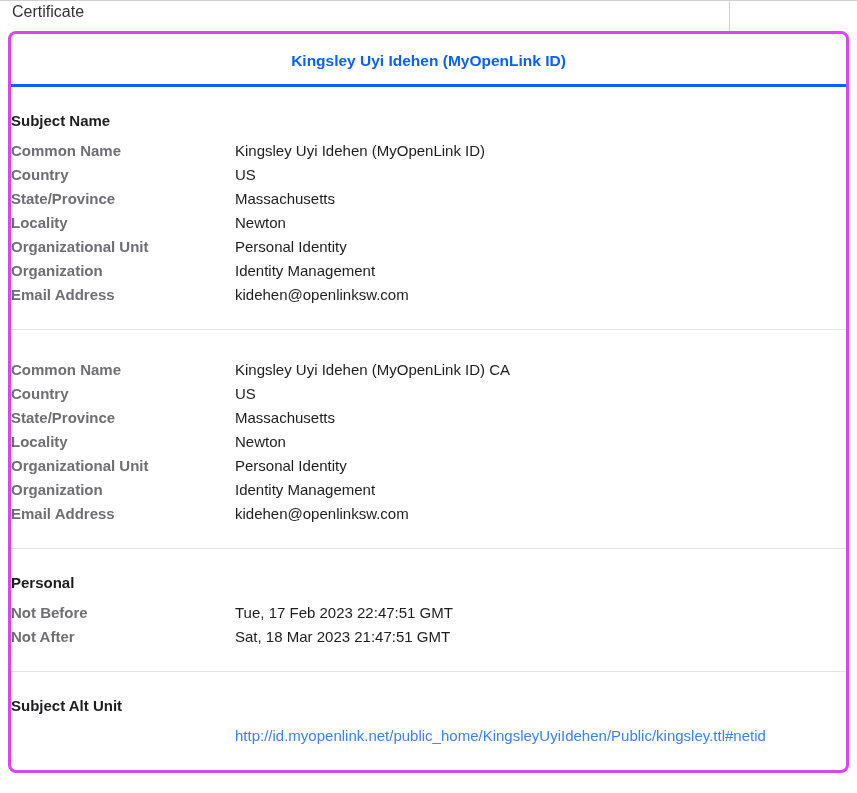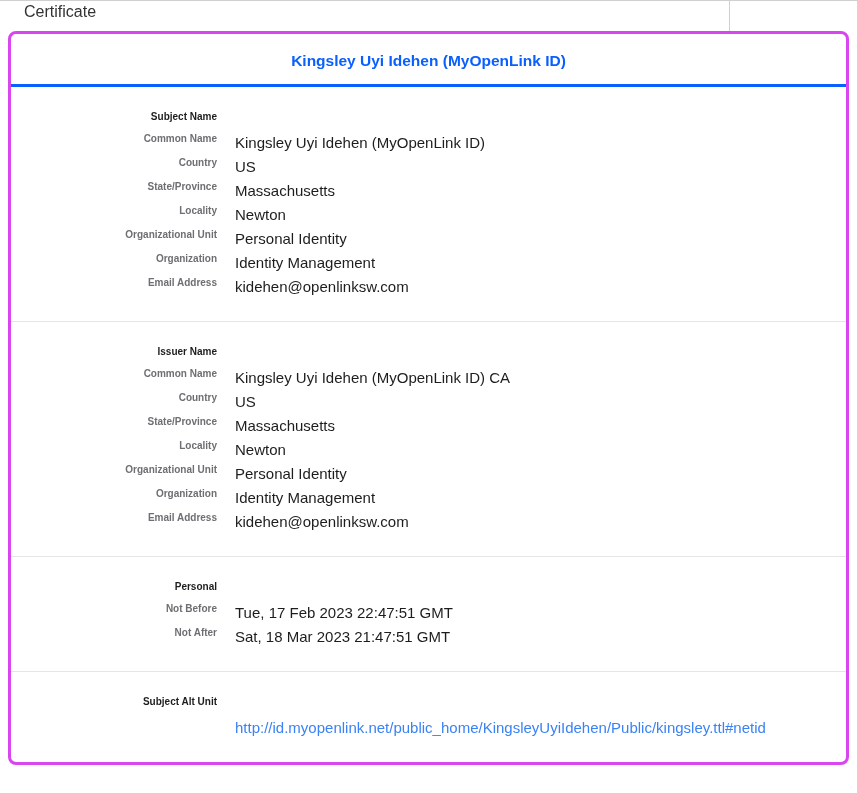--- a/index.html
+++ b/index.html
@@ -11,21 +11,21 @@
     color: #1d1d1f;
     background: #fff;
     width: 857px;
   }
   .top-border {
     border-top: 1px solid #d0d0d0;
   }
   .window-title {
     font-size: 16px;
     color: #333;
-    padding: 2px 8px 10px 24px;
+    padding: 2px 8px 10px 12px;
     border-right: 1px solid #d0d0d0;
     width: 730px;
   }
   .cert-box {
     margin: 0 8px 4px 8px;
     border: 3px solid #d946ef;
     border-radius: 8px;
     overflow: hidden;
   }
   .cert-header {
@@ -43,25 +43,24 @@
     padding: 22px 0 22px 0;
     border-bottom: 1px solid #e5e5e5;
   }
   .section:last-child { border-bottom: none; }
   .row {
     display: flex;
     line-height: 1.6;
   }
   .label-col {
     width: 224px;
-    text-align: right;
     padding-right: 18px;
     color: #6e6e73;
     font-weight: 600;
-    font-size: 10px;
+    font-size: 15px;
     flex-shrink: 0;
   }
   .value-col {
     flex: 1;
     color: #1d1d1f;
     font-size: 15px;
     padding-right: 20px;
     word-break: break-word;
   }
   .section-heading .label-col {
@@ -119,21 +118,20 @@
       <div class="value-col">Identity Management</div>
     </div>
     <div class="row">
       <div class="label-col">Email Address</div>
       <div class="value-col">kidehen@openlinksw.com</div>
     </div>
   </div>
 
   <div class="section">
     <div class="row section-heading">
-      <div class="label-col">Issuer Name</div>
       <div class="value-col"></div>
     </div>
     <div class="row">
       <div class="label-col">Common Name</div>
       <div class="value-col">Kingsley Uyi Idehen (MyOpenLink ID) CA</div>
     </div>
     <div class="row">
       <div class="label-col">Country</div>
       <div class="value-col">US</div>
     </div>

